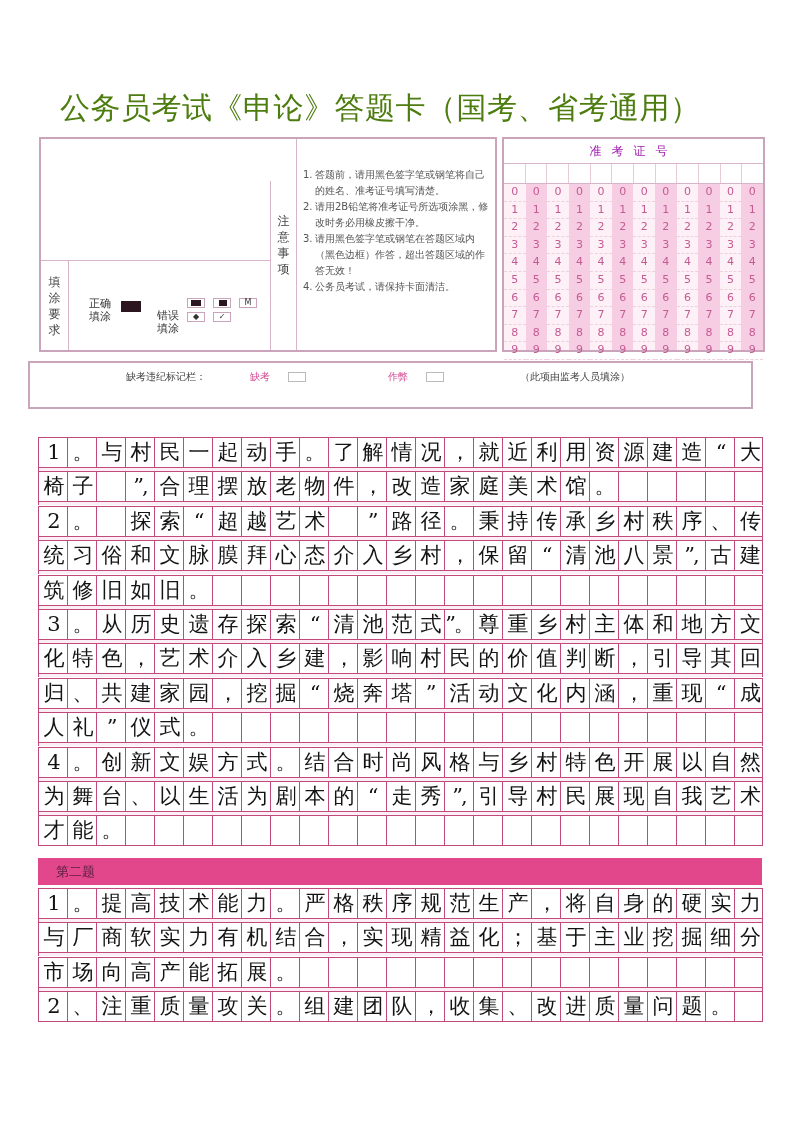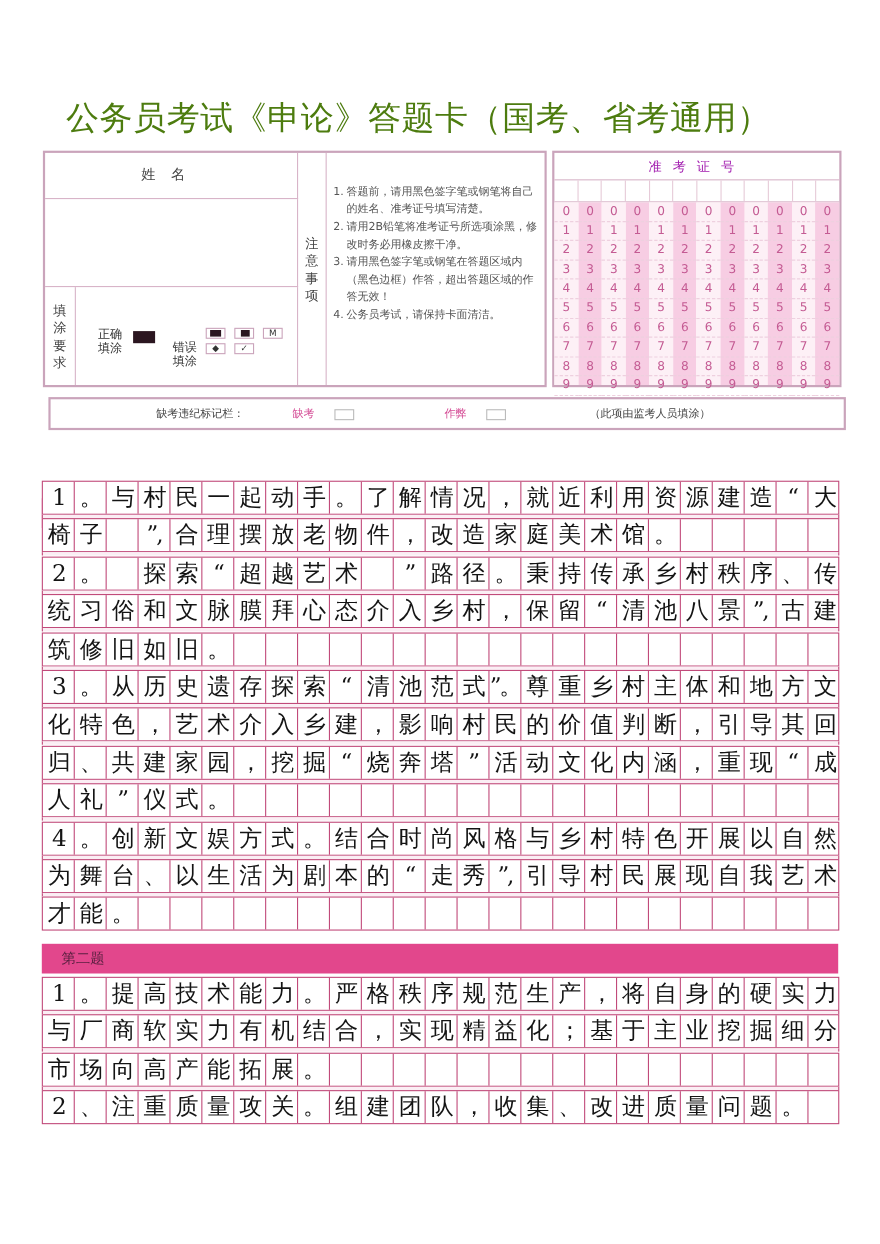--- a/index.html
+++ b/index.html
@@ -61,21 +61,21 @@
   .ticket-inputs { display: flex; height: 20px; border-bottom: 1.5px solid #d8b4c8; }
   .ticket-inputs div { flex: 1; border-right: 1px solid #e6cad8; }
   .ticket-inputs div:last-child { border-right: none; }
   .ticket-digits { display: flex; height: 166px; }
   .tcol { flex: 1; display: flex; flex-direction: column; }
   .tcol.odd { background: #fdf0f6; }
   .tcol.even { background: #f7cde3; }
   .tcol span { flex: 1; text-align: center; font-size: 11px; color: #c45b93; line-height: 16.6px; border-bottom: 1px dashed #eed0df; }
 
   .absence-box {
-    position: absolute; left: 44px; top: 361px; width: 725px; height: 30px;
+    position: absolute; left: 28px; top: 361px; width: 725px; height: 48px;
     border: 2px solid #caa4bb; font-size: 10px; color: #444;
   }
   .absence-box .abs-item { position: absolute; top: 7px; line-height: 14px; }
   .abs-check { position: absolute; top: 9px; width: 18px; height: 10px; border: 1px solid #bbb; background: #fff; }
   .pink-text { color: #d44b95; }
 
   .section-bar {
     position: absolute; left: 38px; width: 724px; height: 27px; background: #e2478c;
     font-family: "DejaVu Serif", serif; font-size: 13px; color: #5a2040; line-height: 27px; padding-left: 18px;
   }
@@ -92,21 +92,20 @@
   }
   .gcell:last-child { border-right: none; }
   .grow-sep { position: absolute; left: 0; width: 725px; height: 3px; border-left: 1px solid #c14a7a; border-right: 1px solid #c14a7a; background: #fbeef4; }
 </style>
 </head>
 <body>
 
 <div class="title">公务员考试《申论》答题卡（国考、省考通用）</div>
 
 <div class="form-box">
-  <div class="name-header">姓名</div>
   <div class="name-input"></div>
 
   <div class="fill-req-label">
     <span>填</span>
     <span>涂</span>
     <span>要</span>
     <span>求</span>
   </div>
   <div class="fill-req-body">
     <div class="fr-text" style="left:20px;top:36px;">

